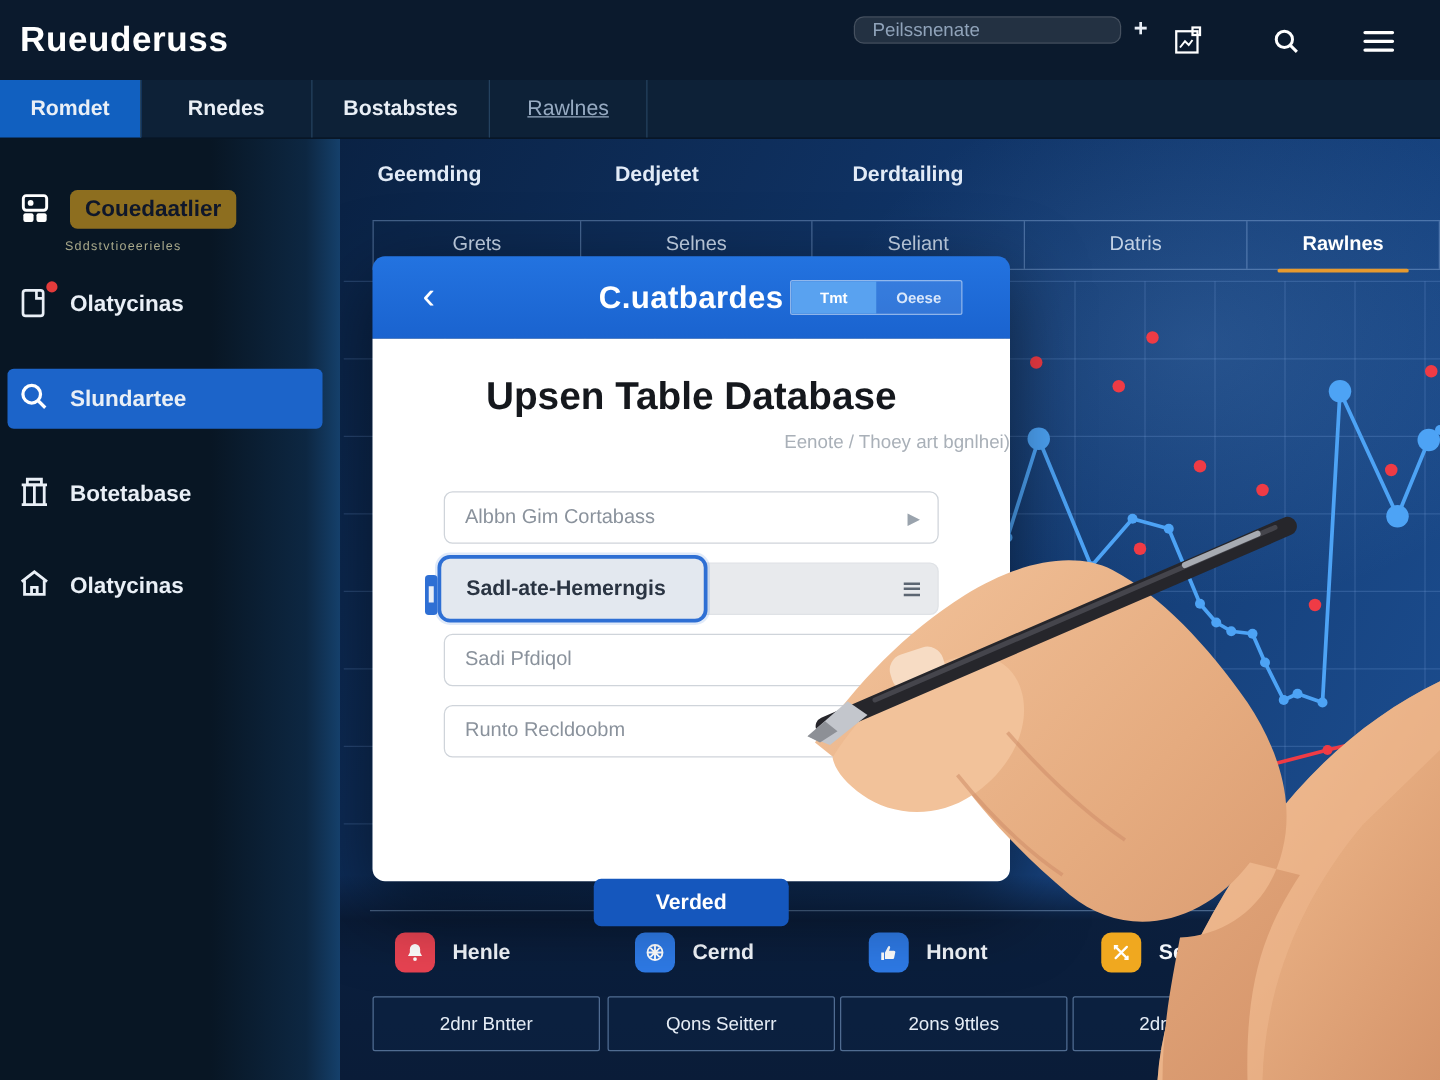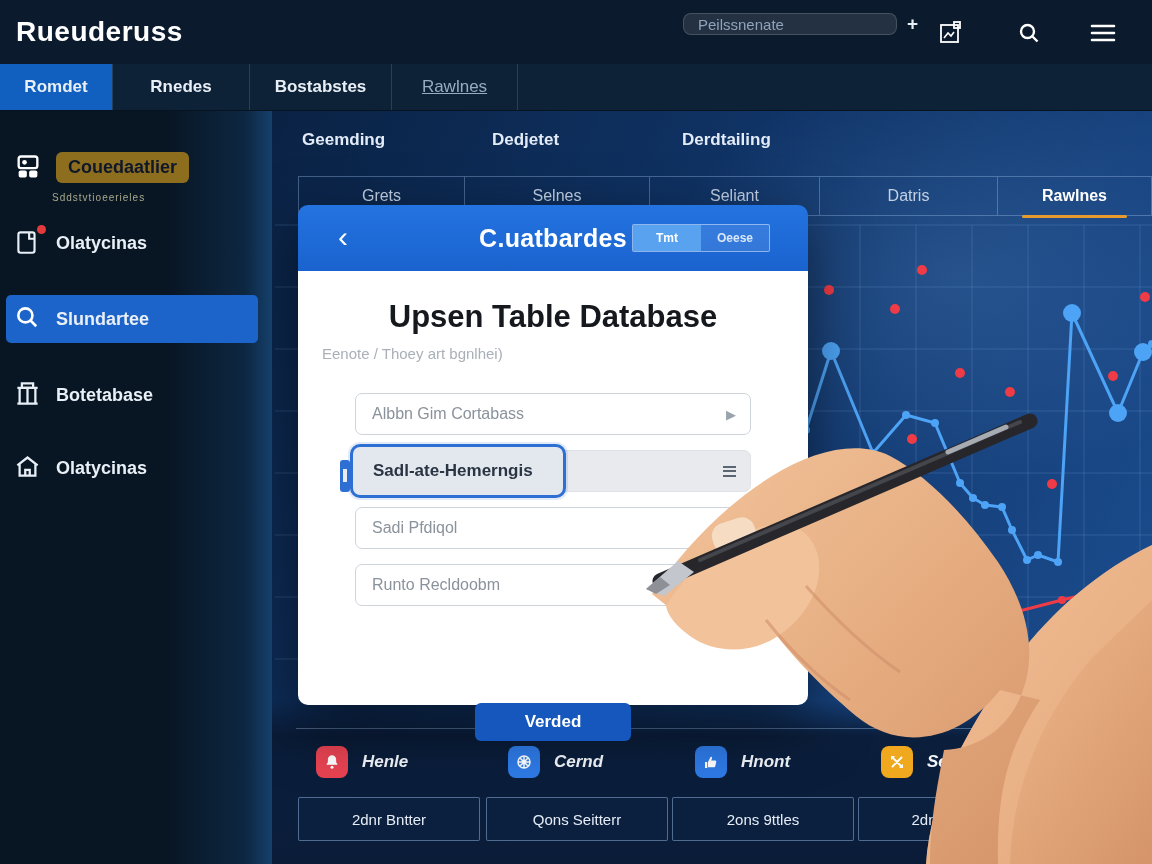--- a/index.html
+++ b/index.html
@@ -51,42 +51,42 @@
   .subtab{display:flex;align-items:center;justify-content:center;font-size:16px;color:#c2d1e4;
     border-right:1px solid rgba(150,185,230,0.4);box-sizing:border-box;position:relative;}
   .subtab:first-child{border-left:1px solid rgba(150,185,230,0.4);}
   .subtab.s0{width:167px;align-items:center;}.subtab.s1{width:185px;}.subtab.s2{width:170px;}.subtab.s3{width:178px;}
   .subtab.s4{width:154px;color:#fff;font-weight:bold;}
   .subtab.s4 .under{position:absolute;left:24px;right:24px;bottom:-3px;height:3px;background:#e79a2e;border-radius:2px;}
   .chart-svg{position:absolute;inset:0;z-index:5;}
   .bottom-band{position:absolute;left:0;top:590px;width:880px;height:164px;z-index:6;
     background:linear-gradient(180deg,rgba(9,26,52,0) 0%,rgba(9,24,48,0.85) 22%,#0a1e3c 45%,#0a1c38 100%);}
   .divider{position:absolute;left:24px;top:618px;width:832px;height:1px;background:rgba(160,195,235,0.4);z-index:7;}
-  .feature{position:absolute;top:636px;display:flex;align-items:center;z-index:7;font-style:italic;}
+  .feature{position:absolute;top:636px;display:flex;align-items:center;z-index:7;}
   .f-icon{width:32px;height:32px;border-radius:8px;display:flex;align-items:center;justify-content:center;flex:none;}
   .f-label{margin-left:14px;font-size:17px;font-weight:bold;color:#f2f6fb;}
   .fbtn{position:absolute;top:687px;height:44px;z-index:7;box-sizing:border-box;
     border:1px solid rgba(150,185,230,0.5);background:rgba(13,35,68,0.55);border-radius:2px;
     display:flex;align-items:center;justify-content:center;font-size:15px;color:#e6edf6;}
 
   
   .modal{position:absolute;left:298px;top:205px;width:510px;height:500px;z-index:20;border-radius:10px;
     box-shadow:0 20px 60px rgba(0,0,0,0.5);}
   .modal-header{position:absolute;left:0;top:0;width:510px;height:66px;border-radius:10px 10px 0 0;
     background:linear-gradient(180deg,#2373e0 0%,#1a63cf 100%);}
   .back{position:absolute;left:40px;top:14px;font-size:30px;color:#fff;line-height:36px;}
   .modal-title{position:absolute;left:0;top:0;width:510px;height:66px;display:flex;align-items:center;justify-content:center;
     font-size:25px;font-weight:bold;color:#fff;letter-spacing:.3px;}
   .toggle{position:absolute;right:38px;top:19px;width:138px;height:28px;border-radius:2px;display:flex;
     background:rgba(255,255,255,0.10);border:1px solid rgba(255,255,255,0.45);box-sizing:border-box;overflow:hidden;}
   .toggle .seg{flex:1;display:flex;align-items:center;justify-content:center;font-size:12px;font-weight:bold;color:#d9e7fa;}
   .toggle .seg.on{background:#59a2f0;color:#fff;}
   .modal-body{position:absolute;left:0;top:66px;width:510px;height:434px;background:#fff;border-radius:0 0 10px 10px;}
   .m-heading{position:absolute;left:0;top:28px;width:510px;text-align:center;font-size:31px;font-weight:800;color:#15181d;}
-  .m-subheading{position:absolute;left:0;top:74px;width:510px;text-align:left;font-size:15px;color:#a9b0b8;margin-left:24px;}
+  .m-subheading{position:absolute;left:0;top:74px;width:510px;text-align:right;font-size:15px;color:#a9b0b8;}
   .field{position:absolute;left:57px;width:396px;height:42px;border:1.5px solid #cfd4da;border-radius:7px;
     box-sizing:border-box;display:flex;align-items:center;background:#fff;}
   .field input{flex:1;border:none;outline:none;background:transparent;font-size:16px;color:#6b7480;
     padding:0 16px;font-family:"Liberation Sans",sans-serif;}
   .field input::placeholder{color:#8a929c;}
   .field .f-right{margin-right:14px;color:#9aa3ad;font-size:13px;}
   .field.grey{background:#e8eaed;border-color:#dfe2e6;}
   .sel-pill{position:absolute;left:-6px;top:-7px;width:216px;height:54px;border:3px solid #2e6fd4;border-radius:10px;
     background:#e3e8ef;box-sizing:border-box;display:flex;align-items:center;box-shadow:0 0 0 2px rgba(46,111,212,0.15);}
   .sel-pill span{margin-left:20px;font-size:17px;font-weight:bold;color:#2a3442;}

